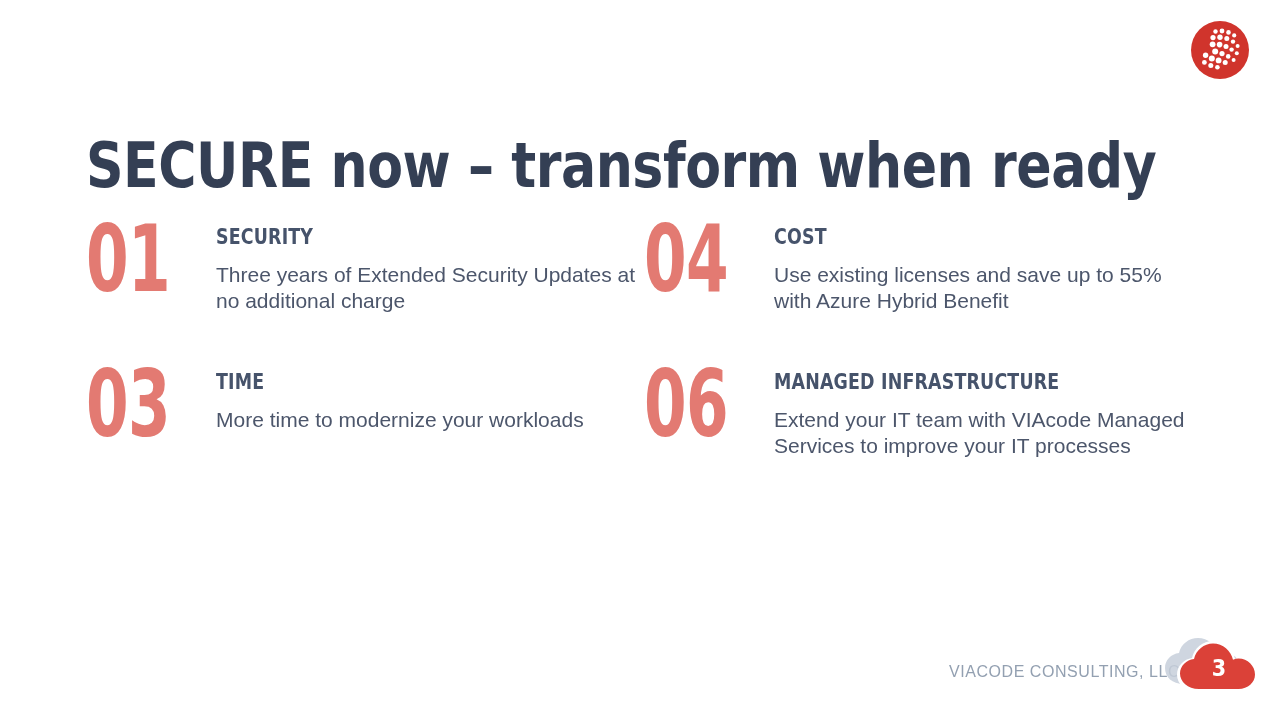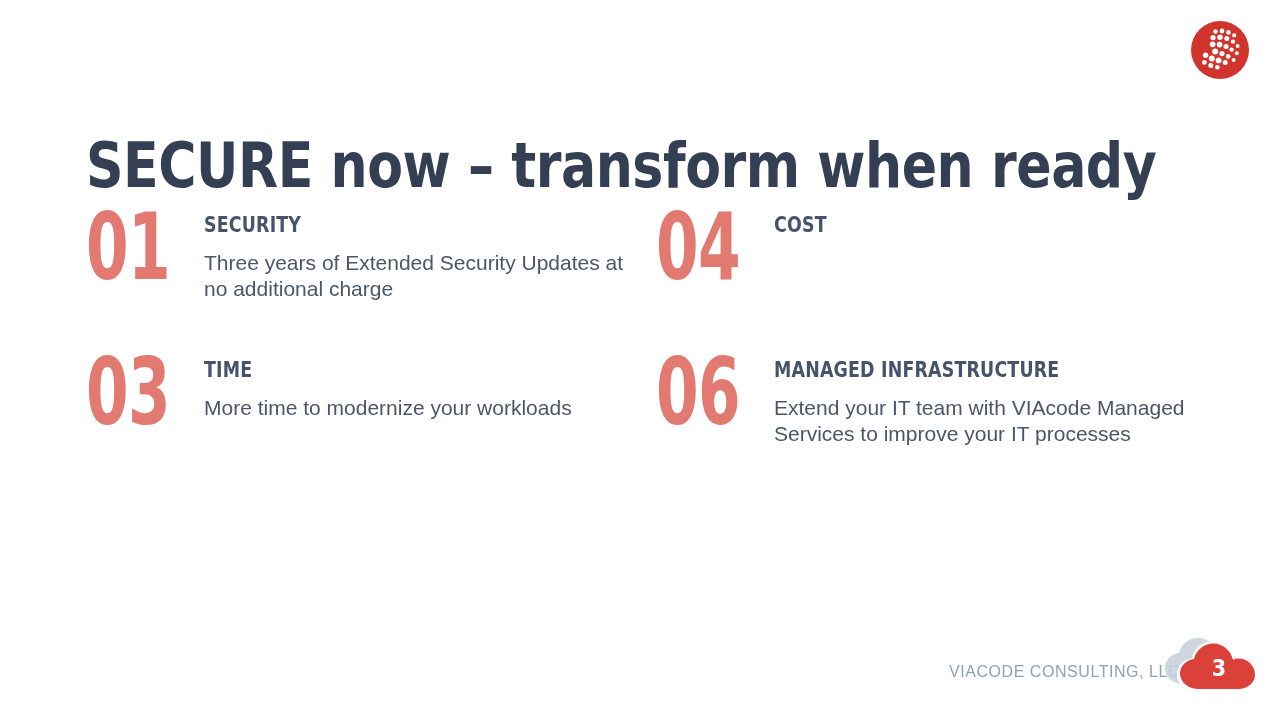--- a/index.html
+++ b/index.html
@@ -43,26 +43,26 @@
     letter-spacing: -0.5px;
     transform: scaleX(0.92);
     transform-origin: left center;
     white-space: nowrap;
   }
 
   
   #items-grid {
     position: absolute;
     left: 86px;
-    top: 197px;
+    top: 209px;
     width: 1120px;
     display: grid;
     grid-template-columns: 558px 558px;
     grid-auto-rows: 145px;
-    column-gap: 12px;
+    column-gap: 0px;
   }
   .item {
     display: flex;
     align-items: flex-start;
   }
   .item-number {
     flex: 0 0 auto;
     width: 118px;
     color: #e37a72;
     font-family: "Liberation Sans Narrow", "DejaVu Sans Condensed", "Liberation Sans", sans-serif;
@@ -72,20 +72,21 @@
     letter-spacing: -1px;
     transform: scaleX(0.74);
     transform-origin: left top;
     padding-top: 8px;
     white-space: nowrap;
     user-select: none;
   }
   .item-body {
     flex: 1 1 auto;
     padding-top: 16px;
+    margin-left: 12px;
   }
   .item-heading {
     color: #46536b;
     font-family: "Liberation Sans Narrow", "DejaVu Sans Condensed", "Liberation Sans", sans-serif;
     font-weight: bold;
     font-size: 22px;
     line-height: 24px;
     letter-spacing: 0.2px;
     text-transform: uppercase;
     transform: scaleX(0.88);
@@ -188,20 +189,21 @@
       <div class="item-body">
         <div class="item-heading">SECURITY</div>
         <div class="item-desc">Three years of Extended Security Updates at no additional charge</div>
       </div>
     </div>
 
     <div class="item col-right">
       <div class="item-number">04</div>
       <div class="item-body">
         <div class="item-heading">COST</div>
+        <div class="item-desc">Use existing licenses and save up to 55% with Azure Hybrid Benefit</div>
       </div>
     </div>
 
 
 
     <div class="item col-left">
       <div class="item-number">03</div>
       <div class="item-body">
         <div class="item-heading">TIME</div>
         <div class="item-desc">More time to modernize your workloads</div>

